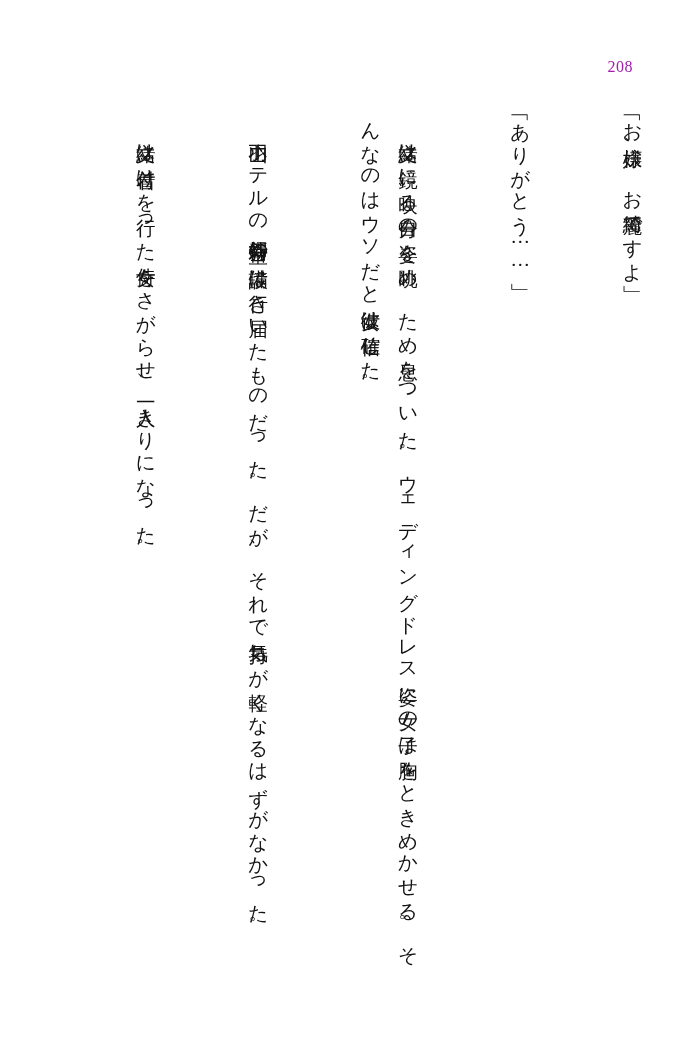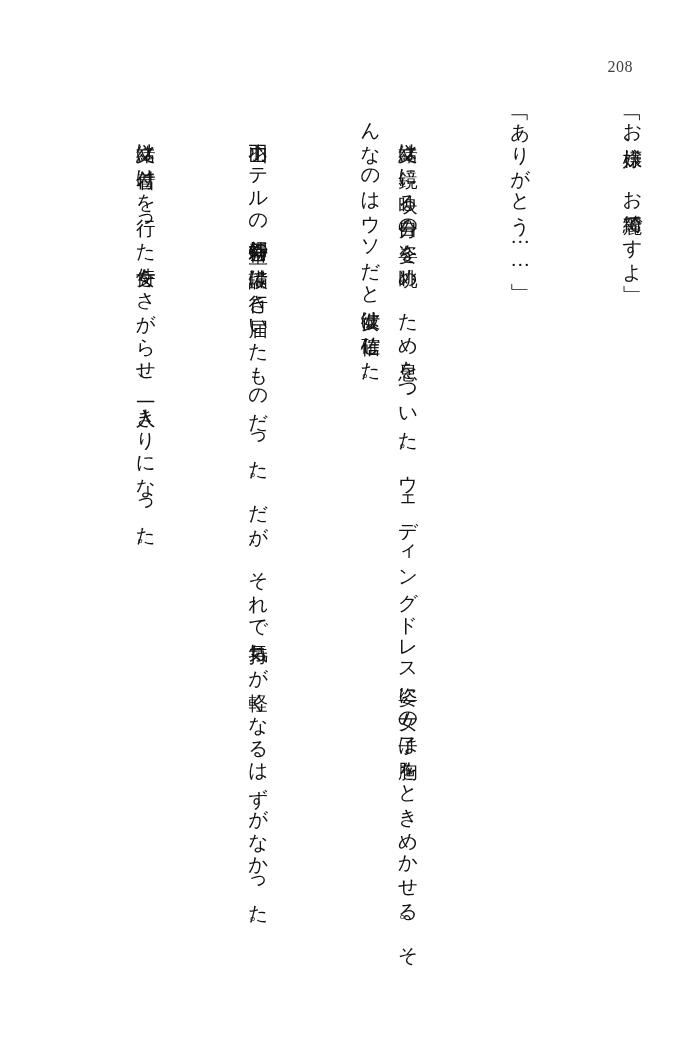--- a/index.html
+++ b/index.html
@@ -18,21 +18,21 @@
   .page {
     position: absolute;
     inset: 0;
   }
   .page-number {
     position: absolute;
     top: 58px;
     right: 62px;
     font-size: 16px;
     letter-spacing: 0.5px;
-    color: #404040;
+    color: #a21caf;
     font-family: "Liberation Serif", "DejaVu Serif", serif;
   }
   .body-area {
     position: absolute;
     top: 108px;
     right: 52px;
     left: 52px;
     height: 860px;
     display: flex;
     flex-direction: row;

